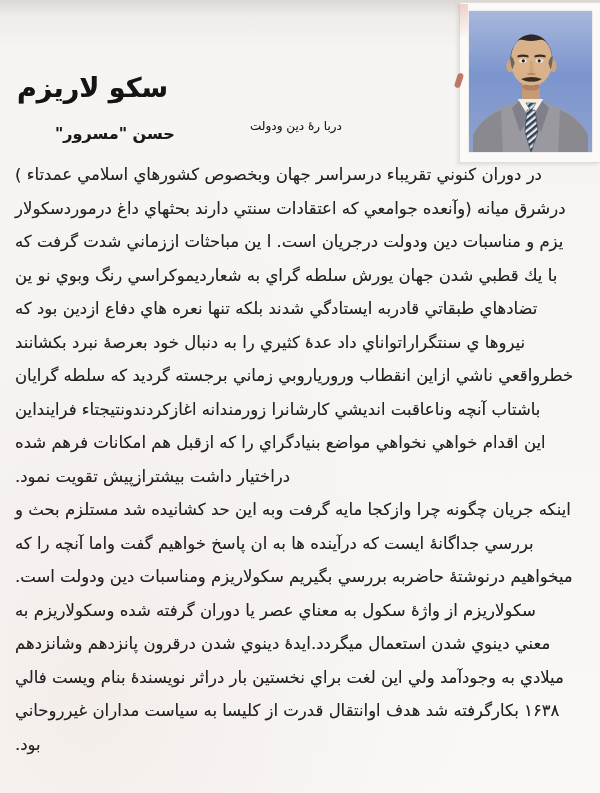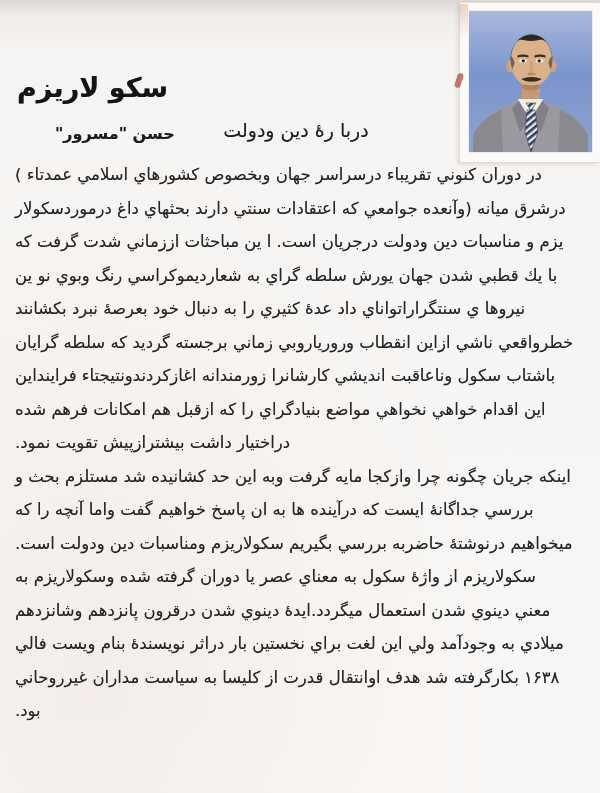--- a/index.html
+++ b/index.html
@@ -38,21 +38,21 @@
   
   .title{
     position:absolute; top:72px; left:17px; width:585px; margin:0;
     text-align:left; direction:rtl;
     font-size:27px; font-weight:bold; color:#141414;
     text-shadow:0 0 .5px rgba(20,20,20,.5);
   }
   .subtitle{
     position:absolute; top:119px; left:0; width:592px;
     text-align:center; direction:rtl;
-    font-size:19px; color:#1c1c1c;
+    font-size:12px; color:#1c1c1c;
     text-shadow:0 0 .4px rgba(20,20,20,.4);
   }
   .author{
     position:absolute; top:124px; left:55px;
     direction:rtl; font-size:16px; font-weight:bold; color:#1a1a1a;
     text-shadow:0 0 .4px rgba(20,20,20,.4);
   }
   
   .bodytext{
     position:absolute; top:158px; left:15px; right:15px;
@@ -137,23 +137,24 @@
 
   <h1 class="title">سکو لاریزم</h1>
   <div class="subtitle">دربا رهٔ دین ودولت</div>
   <div class="author">حسن "مسرور"</div>
 
   <div class="bodytext">
     <div class="line indent-lg">در دوران کنوني تقریباء درسراسر جهان وبخصوص کشورهاي اسلامي عمدتاء )</div>
     <div class="line">درشرق میانه (وآنعده جوامعي که اعتقادات سنتي دارند بحثهاي داغ درموردسکولار</div>
     <div class="line">یزم و مناسبات دین ودولت درجریان است. ا ین مباحثات اززماني شدت گرفت که</div>
     <div class="line">با یك قطبي شدن جهان یورش سلطه گراي به شعاردیموکراسي رنگ  وبوي نو ین</div>
+    <div class="line">تضادهاي طبقاتي قادربه ایستادگي شدند بلکه تنها نعره هاي دفاع ازدین بود که</div>
     <div class="line">نیروها ي سنتگراراتواناي داد عدهٔ کثیري را به دنبال خود بعرصهٔ نبرد بکشانند</div>
     <div class="line">خطرواقعي ناشي ازاین انقطاب وروریاروبي زماني برجسته گردید که سلطه گرایان</div>
-    <div class="line">باشتاب سکول وناعاقبت اندیشي کارشانرا زورمندانه اغازکردندونتیجتاء فراینداین</div>
+    <div class="line">باشتاب آنچه وناعاقبت اندیشي کارشانرا زورمندانه اغازکردندونتیجتاء فراینداین</div>
     <div class="line">این اقدام خواهي نخواهي مواضع بنیادگراي را که ازقبل هم امکانات فرهم شده</div>
     <div class="line">دراختیار داشت بیشترازپیش تقویت نمود.</div>
     <div class="line indent-sm">اینکه جریان چگونه چرا وازکجا مایه گرفت وبه این حد کشانیده شد مستلزم بحث و</div>
     <div class="line">بررسي جداگانهٔ ایست که درآینده ها به ان پاسخ خواهیم گفت واما آنچه را که</div>
     <div class="line">میخواهیم درنوشتهٔ حاضربه بررسي بگیریم سکولاریزم ومناسبات دین ودولت است.</div>
     <div class="line indent-sm">سکولاریزم از واژهٔ سکول به معناي عصر یا دوران گرفته شده وسکولاریزم به</div>
     <div class="line">معني دینوي شدن استعمال میگردد.ایدهٔ دینوي شدن درقرون پانزدهم وشانزدهم</div>
     <div class="line">میلادي به وجودآمد ولي این لغت براي نخستین بار دراثر نویسندهٔ بنام ویست فالي</div>
     <div class="line">۱۶۳۸ بکارگرفته شد هدف اوانتقال قدرت از کلیسا به سیاست مداران غیرروحاني</div>
     <div class="line end-line">بود.</div>

